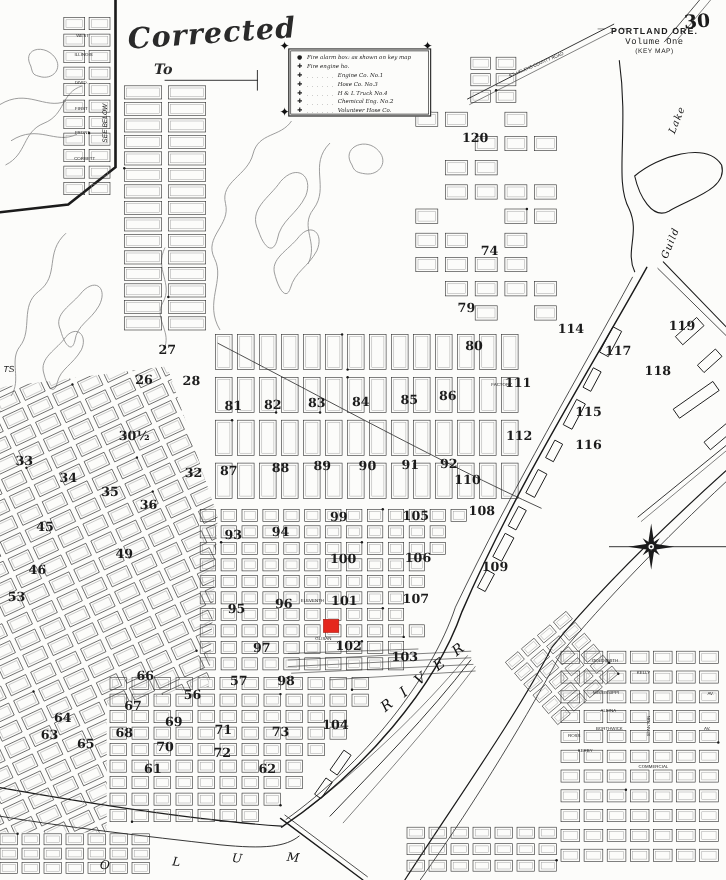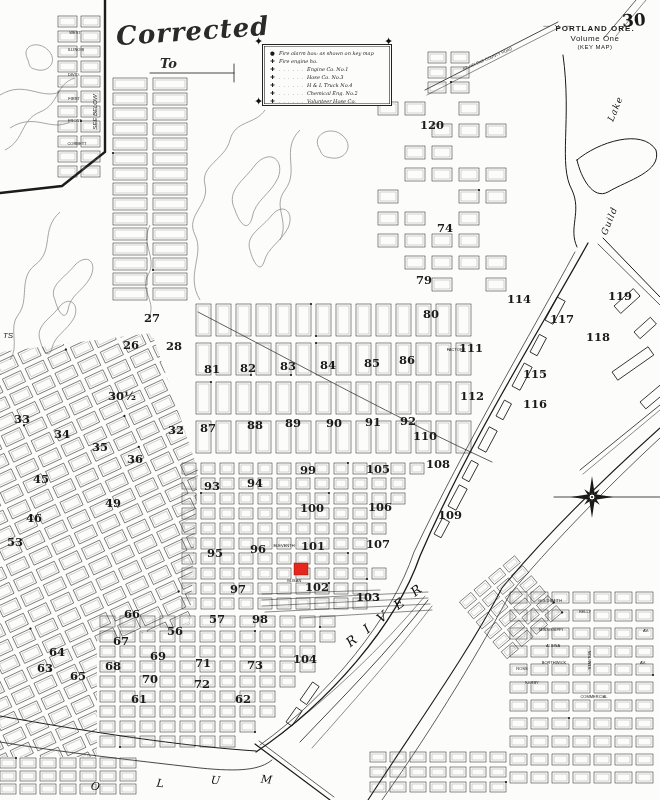--- a/index.html
+++ b/index.html
@@ -3,28 +3,28 @@
 <meta charset="utf-8">
 <style>
   html,body{margin:0;padding:0;}
   body{width:660px;height:800px;position:relative;background:#fcfcfa;overflow:hidden;
        font-family:"DejaVu Serif",serif;color:#1b1b1b;}
   #stage{position:absolute;inset:0;width:660px;height:800px;}
   svg text{user-select:none;}
   
   .title-block{position:absolute;top:8px;left:540px;width:110px;text-align:center;line-height:1.25;margin-top:16px;}
   .title-line1{font-size:8px;font-weight:bold;letter-spacing:1px;font-family:"Liberation Sans",sans-serif;}
-  .title-line2{font-size:8px;font-family:Liberation Sans, sans-serif;letter-spacing:.5px;}
+  .title-line2{font-size:8px;font-family:Liberation Mono, monospace;letter-spacing:.5px;}
   .title-line3{font-size:6px;font-family:"Liberation Sans",sans-serif;letter-spacing:.5px;}
   .page-number{position:absolute;top:10px;left:622px;font-size:17px;font-weight:bold;font-family:"DejaVu Serif",serif;transform:rotate(-4deg);}
   .title-dashes{position:absolute;top:22px;left:543px;font-size:7px;letter-spacing:1px;}
   
   .corrected{position:absolute;top:16px;left:116px;font-size:26px;font-style:italic;
      font-family:"DejaVu Serif",serif;font-weight:bold;transform:rotate(-4deg);letter-spacing:1px;color:#2a2a2a;}
-  .corrected-to{position:absolute;top:56px;left:140px;font-size:13px;font-style:italic;font-weight:bold;color:#2a2a2a;margin-left:20px;}
+  .corrected-to{position:absolute;top:56px;left:140px;font-size:13px;font-style:italic;font-weight:bold;color:#2a2a2a;}
   
   .legend{position:absolute;top:44px;left:262px;width:130px;height:62px;border:1.6px solid #222;
      box-shadow:inset 0 0 0 1px #fcfcfa, inset 0 0 0 1.6px #222;padding:5px 4px 2px 6px;box-sizing:border-box;
      font-family:"DejaVu Serif",serif;font-style:italic;font-size:5px;line-height:1.45;background:#fcfcfa;}
   .legend-row{display:flex;align-items:center;gap:3px;white-space:nowrap;}
   .legend-sym{font-style:normal;font-size:5.5px;width:7px;text-align:center;}
   .legend-dots{color:#444;letter-spacing:1px;font-size:4px;}
   .ornament{position:absolute;font-size:11px;line-height:1;color:#111;}
   .orn-tl{top:36px;left:254px;} .orn-tr{top:36px;left:384px;}
   .orn-bl{top:96px;left:254px;} .orn-br{top:96px;left:384px;}

